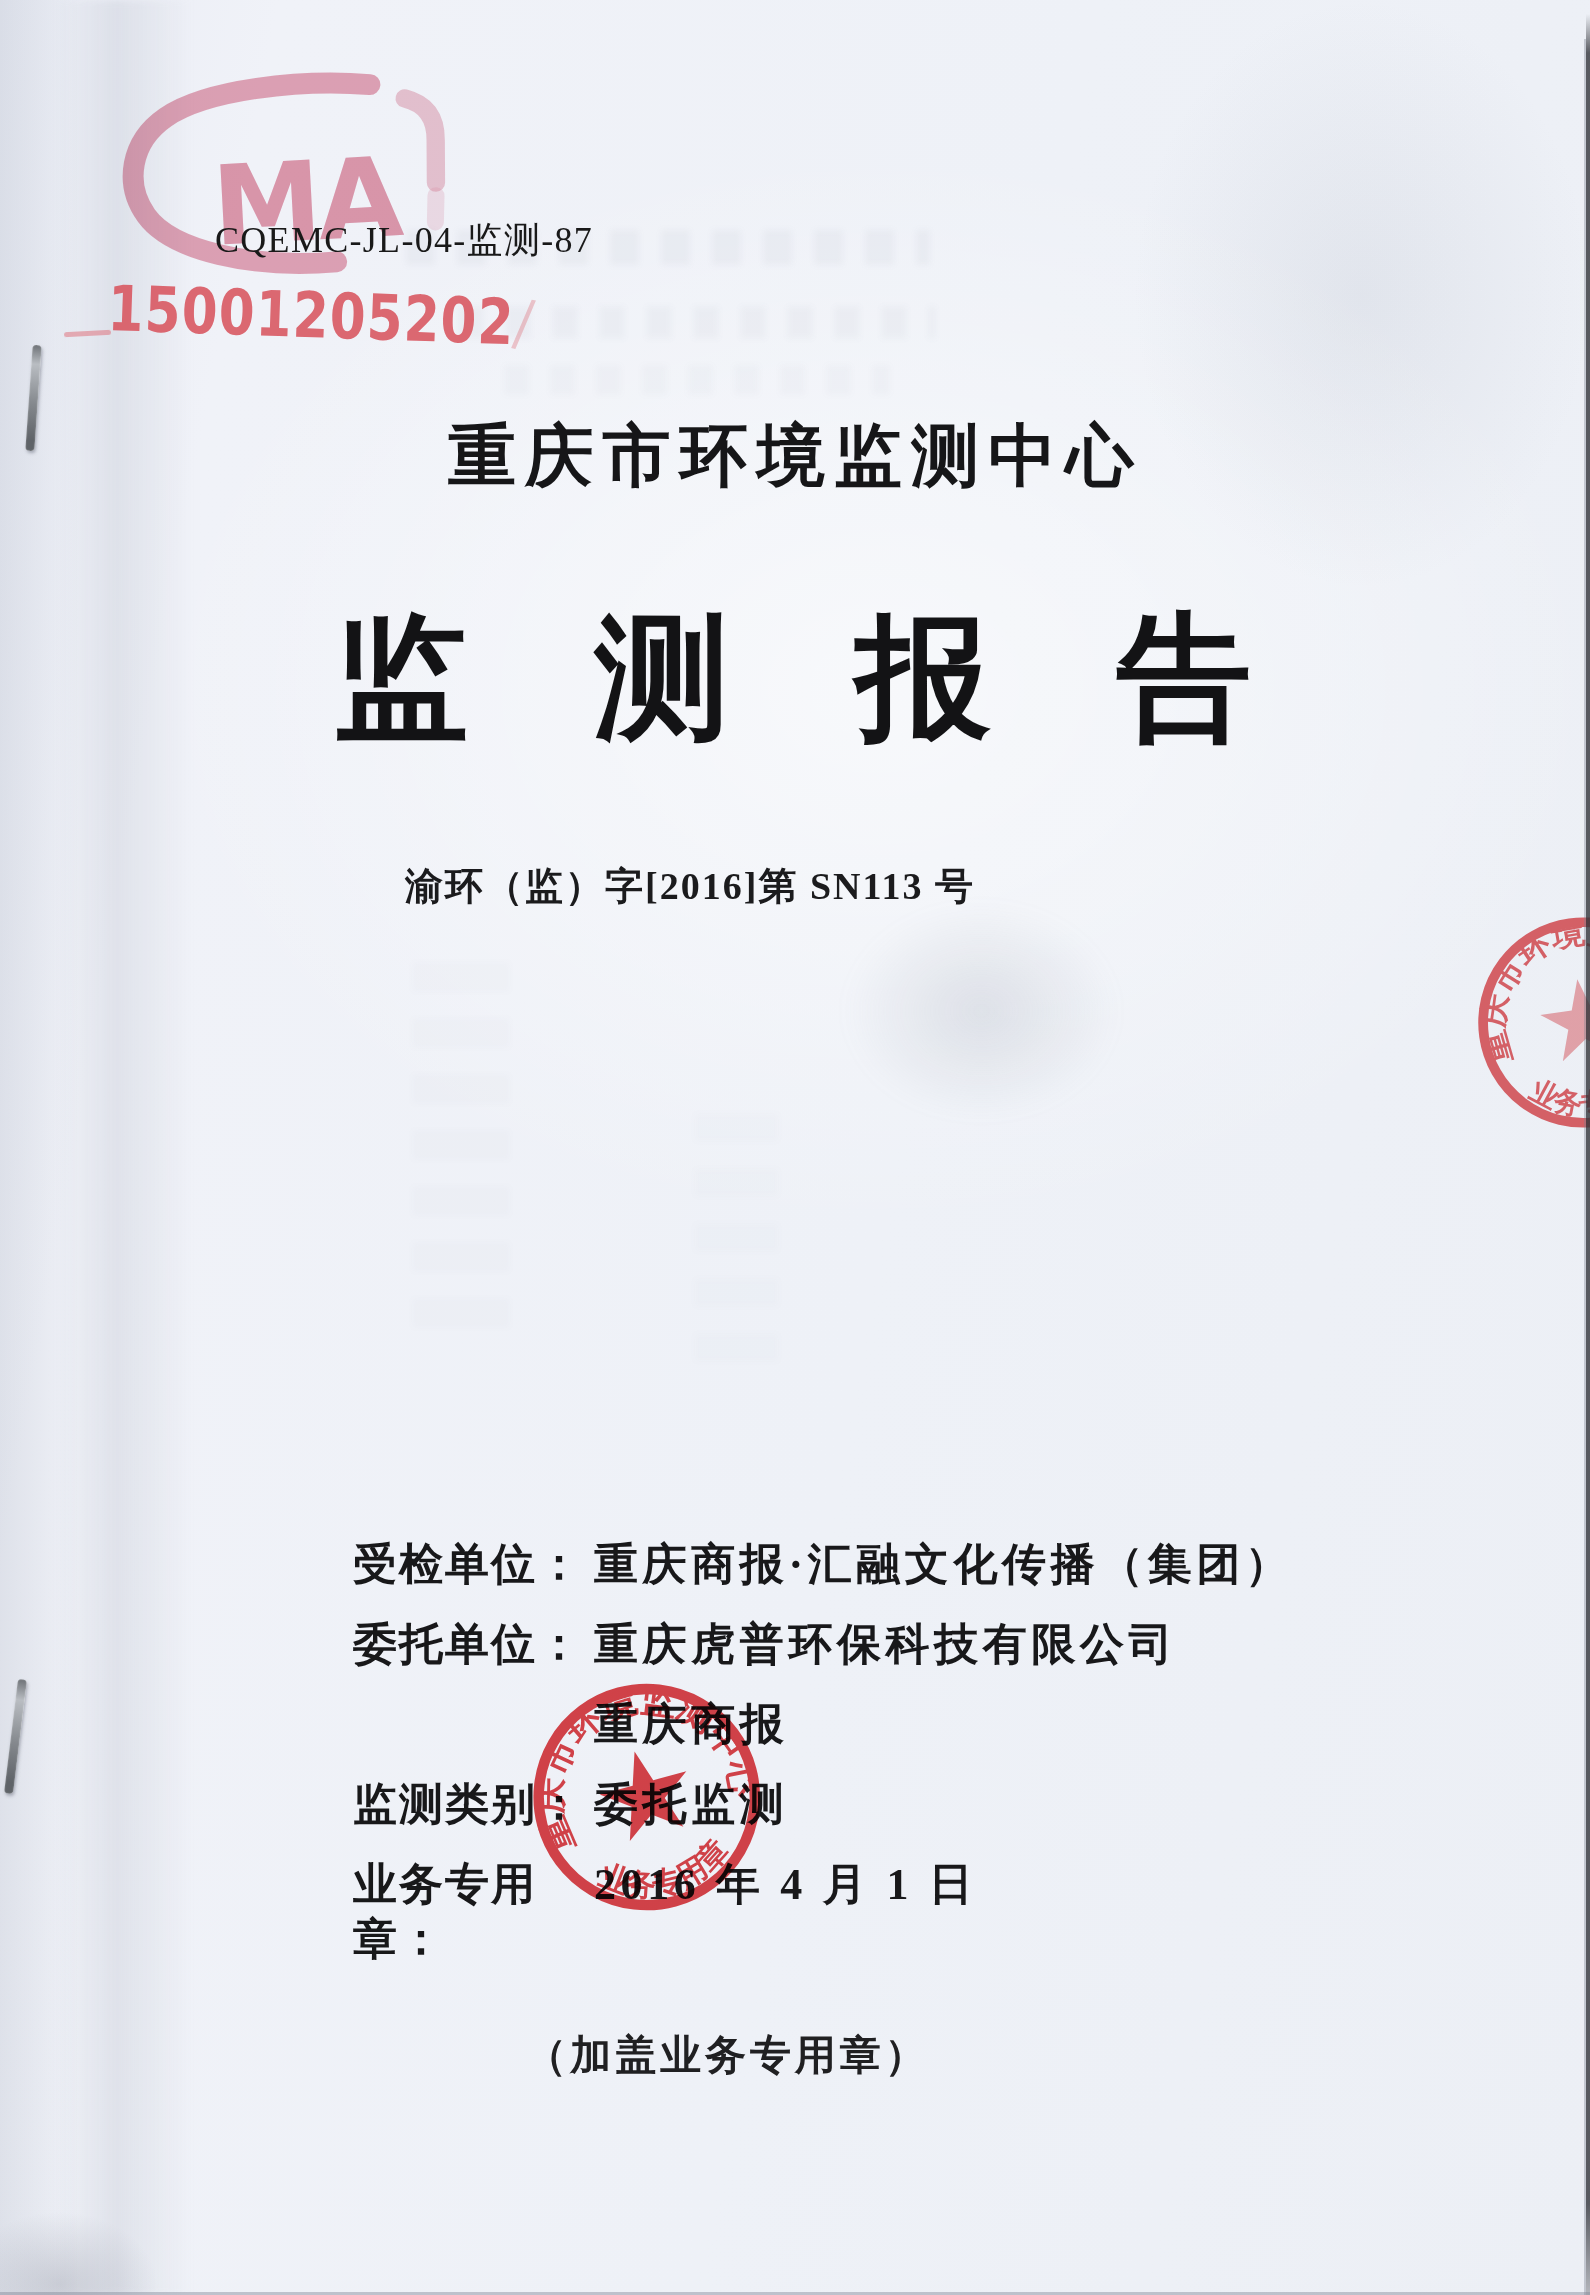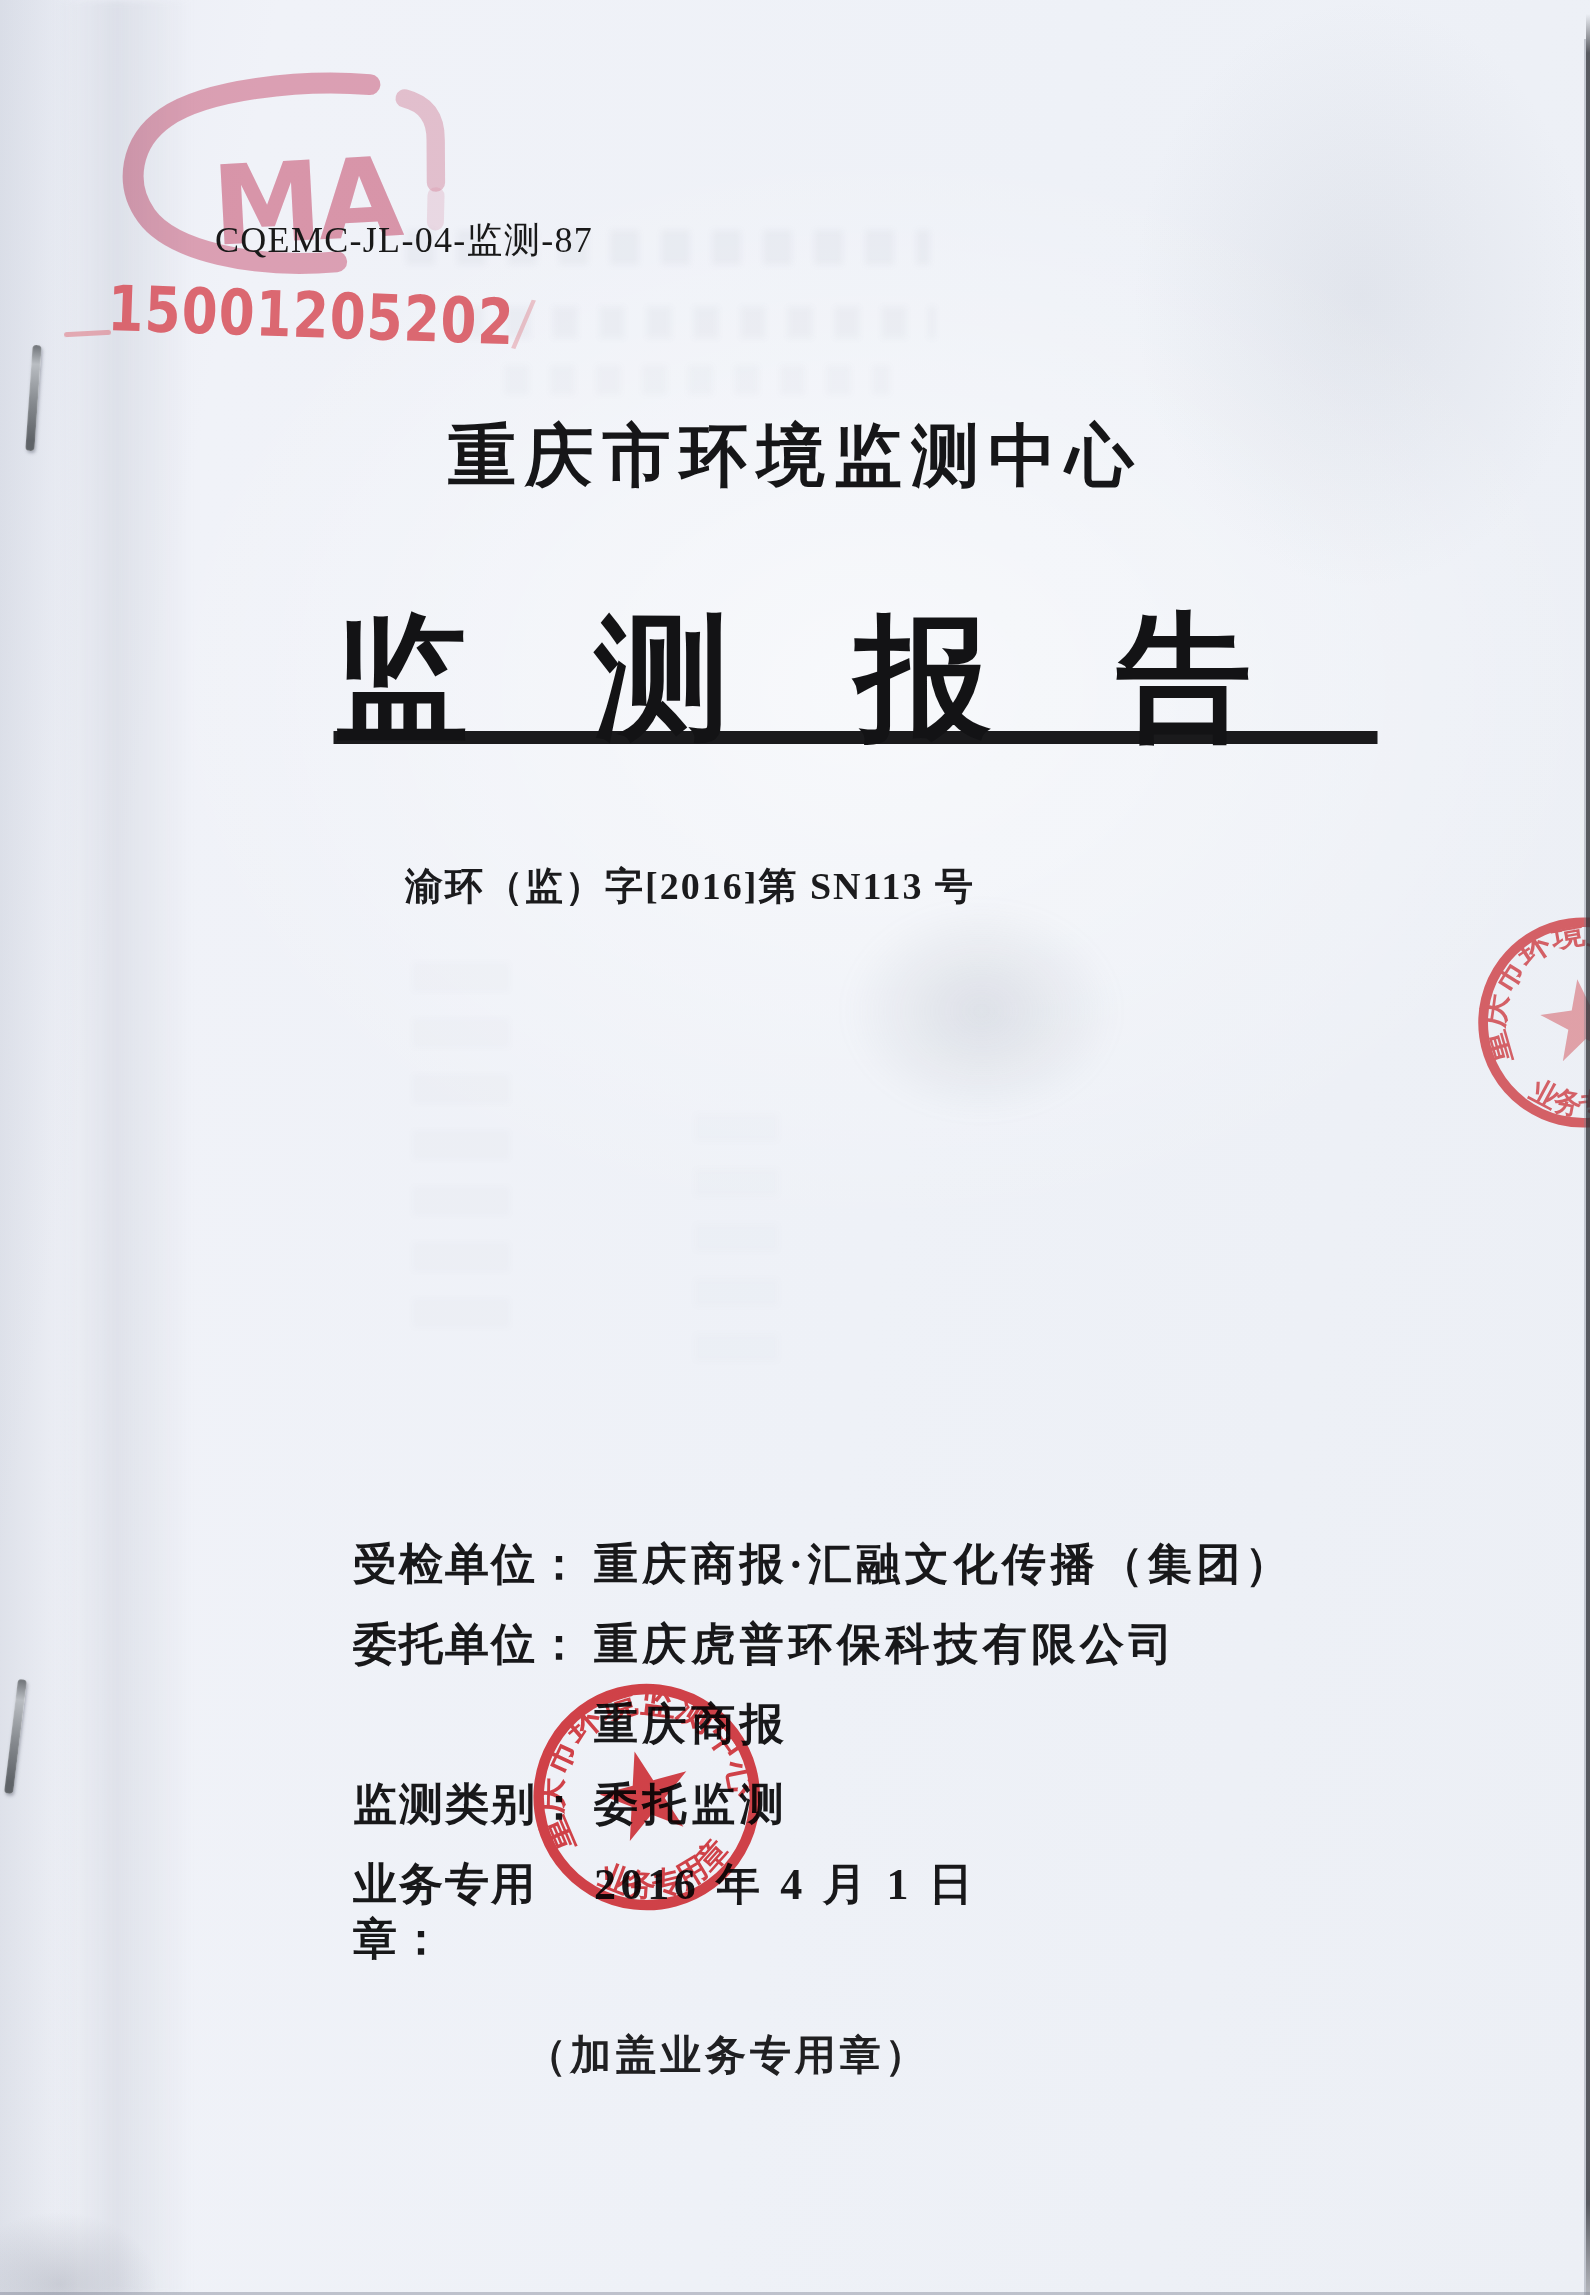--- a/index.html
+++ b/index.html
@@ -51,21 +51,21 @@
   .red-dash{position:absolute;left:64px;top:331px;width:47px;height:4.6px;border-radius:2.6px;
     background:rgba(221,92,102,.45);filter:blur(0.7px);transform:rotate(-3deg);}
   
   .form-code{position:absolute;left:215px;top:216px;font-size:36px;letter-spacing:1.3px;color:#191919;}
   .serial{position:absolute;left:109px;top:272px;font-size:63px;font-weight:bold;
     color:#d9555f;font-family:"DejaVu Sans","Liberation Sans",sans-serif;
     transform:rotate(2deg) scaleX(.82);transform-origin:left top;letter-spacing:1.3px;opacity:.88;}
   .serial .suffix{opacity:.35;font-weight:normal;display:inline-block;transform:rotate(8deg);}
   .org-title{position:absolute;left:0;top:411px;width:1591px;text-align:center;
     font-size:68px;font-weight:bold;letter-spacing:9.2px;color:#161618;}
-  .main-title{position:absolute;left:0;top:588px;width:1585px;display:flex;justify-content:center;text-decoration:underline;}
+  .main-title{position:absolute;left:0;top:588px;width:1585px;display:flex;justify-content:center;}
   .main-title span{font-size:135px;font-weight:bold;letter-spacing:126px;margin-right:-126px;color:#131315;}
   .report-number{position:absolute;left:16px;top:861px;width:1348px;text-align:center;
     font-size:38px;font-weight:bold;letter-spacing:2px;color:#1b1b1d;}
   
   .info-block{position:absolute;left:353px;top:1537px;width:982px;}
   .info-row{display:flex;margin-bottom:25px;font-weight:bold;font-size:44px;line-height:1.25;}
   .info-row .label{width:241px;flex:0 0 241px;letter-spacing:2px;color:#18181a;}
   .info-row .value{letter-spacing:4.6px;color:#18181a;}
   .footer-note{position:absolute;left:0;top:2028px;width:1455px;text-align:center;
     font-size:41px;font-weight:bold;letter-spacing:3.9px;color:#202022;}

